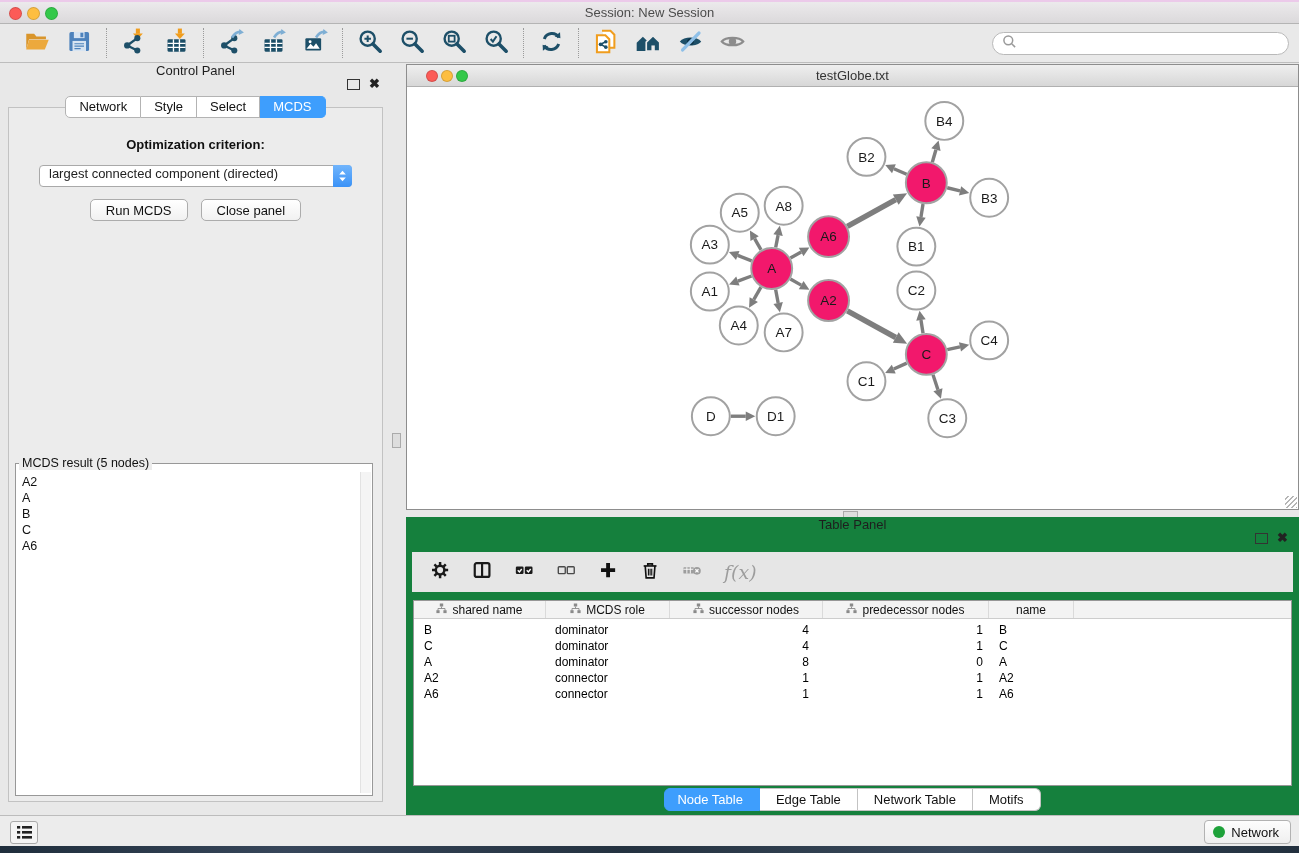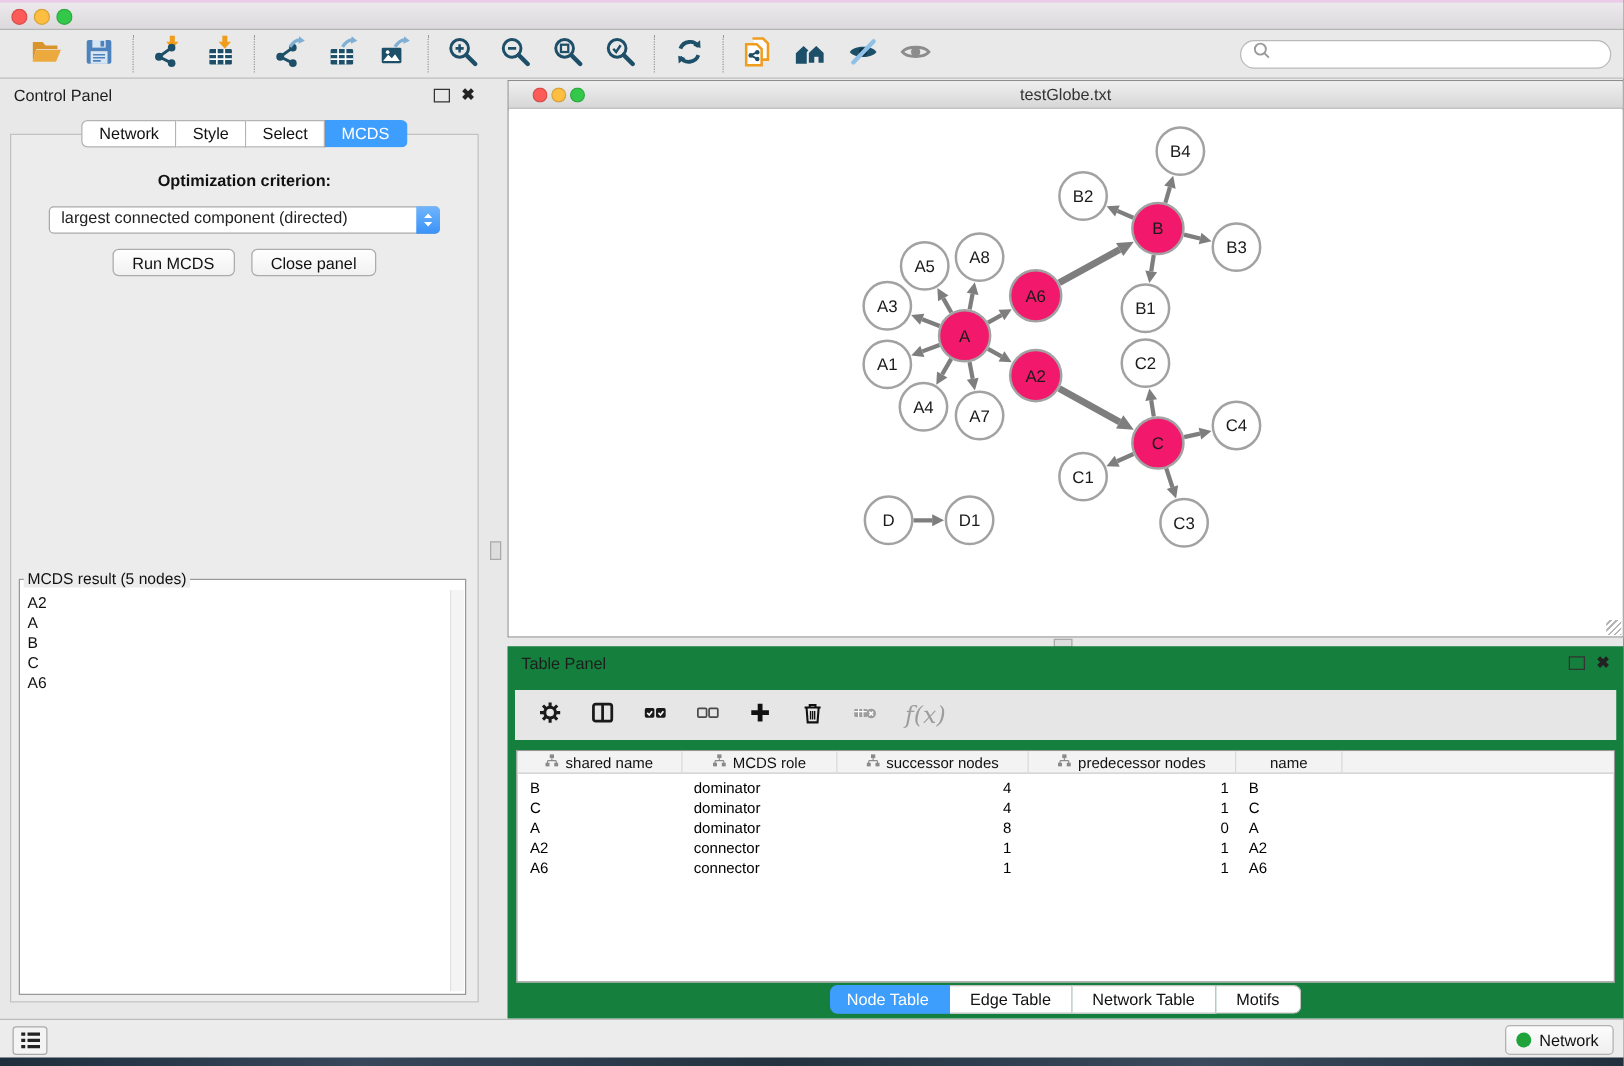--- a/index.html
+++ b/index.html
@@ -18,21 +18,21 @@
     border-bottom:1px solid #bdbdbd;display:flex;align-items:center;padding:0 10px;}
   #main-toolbar-groups{display:flex;align-items:center;}
   .tgroup{display:flex;align-items:center;gap:12px;padding:0 12px;}
   .tsep{width:0;height:30px;border-left:1px dotted #9b9b9b;}
   .tbtn{width:30px;height:30px;border:none;background:none;padding:1px;display:flex;align-items:center;justify-content:center;}
   .search{margin-left:auto;display:flex;align-items:center;gap:6px;background:#fff;
     border:1px solid #b9b9b9;border-radius:12px;height:23px;width:297px;padding:0 9px;}
   .search input{border:none;outline:none;flex:1;font-size:13px;background:transparent;font-family:"Liberation Sans",sans-serif;}
   
   .workspace{position:absolute;left:0;top:63px;right:0;bottom:38px;}
-  .panel-header{height:26px;display:flex;align-items:center;padding:0 11px;font-size:13px;color:#1e1e1e;}
+  .panel-header{height:26px;display:flex;align-items:center;padding:0 11px;font-size:13px;color:#1e1e1e;flex-direction:column;}
   .panel-header .ph-icons{margin-left:auto;display:flex;align-items:center;gap:9px;}
   .float-ic{width:13px;height:11px;border:1.6px solid #333;display:inline-block;}
   .close-ic{font-size:13px;color:#222;font-weight:bold;line-height:12px;}
   
   .control-panel{position:absolute;left:0;top:0;width:391px;height:752px;}
   .seg-tabs{position:absolute;top:33px;left:0;right:0;display:flex;justify-content:center;z-index:2;}
   .seg{background:#fff;border:1px solid #b3b3b3;border-left:none;height:22px;line-height:20px;
        padding:0 13px;font-size:13px;color:#111;cursor:default;}
   .seg:first-child{border-left:1px solid #b3b3b3;border-radius:5px 0 0 5px;}
   .seg:last-child{border-radius:0 5px 5px 0;}
@@ -103,20 +103,21 @@
 <body>
 
 <div class="app">
 
   <div class="titlebar">
     <div class="lights">
       <span class="light red"></span>
       <span class="light yellow"></span>
       <span class="light green"></span>
     </div>
+    <div class="win-title">Session: New Session</div>
   </div>
 
   <div class="toolbar">
     <div id="main-toolbar-groups">
         <div class="tgroup">
           <button class="tbtn">
             <span><svg width="27" height="27" viewBox="0 0 24 24">
                 <path d="M2 19 L2 5 h7 l2 2.5 h8.5 v2.5 h-15 z" fill="#d9952b"></path>
                 <path d="M4.5 10.5 h17.5 l-3.5 8.5 h-16.5 z" fill="#eca93d"></path>
               </svg></span>

